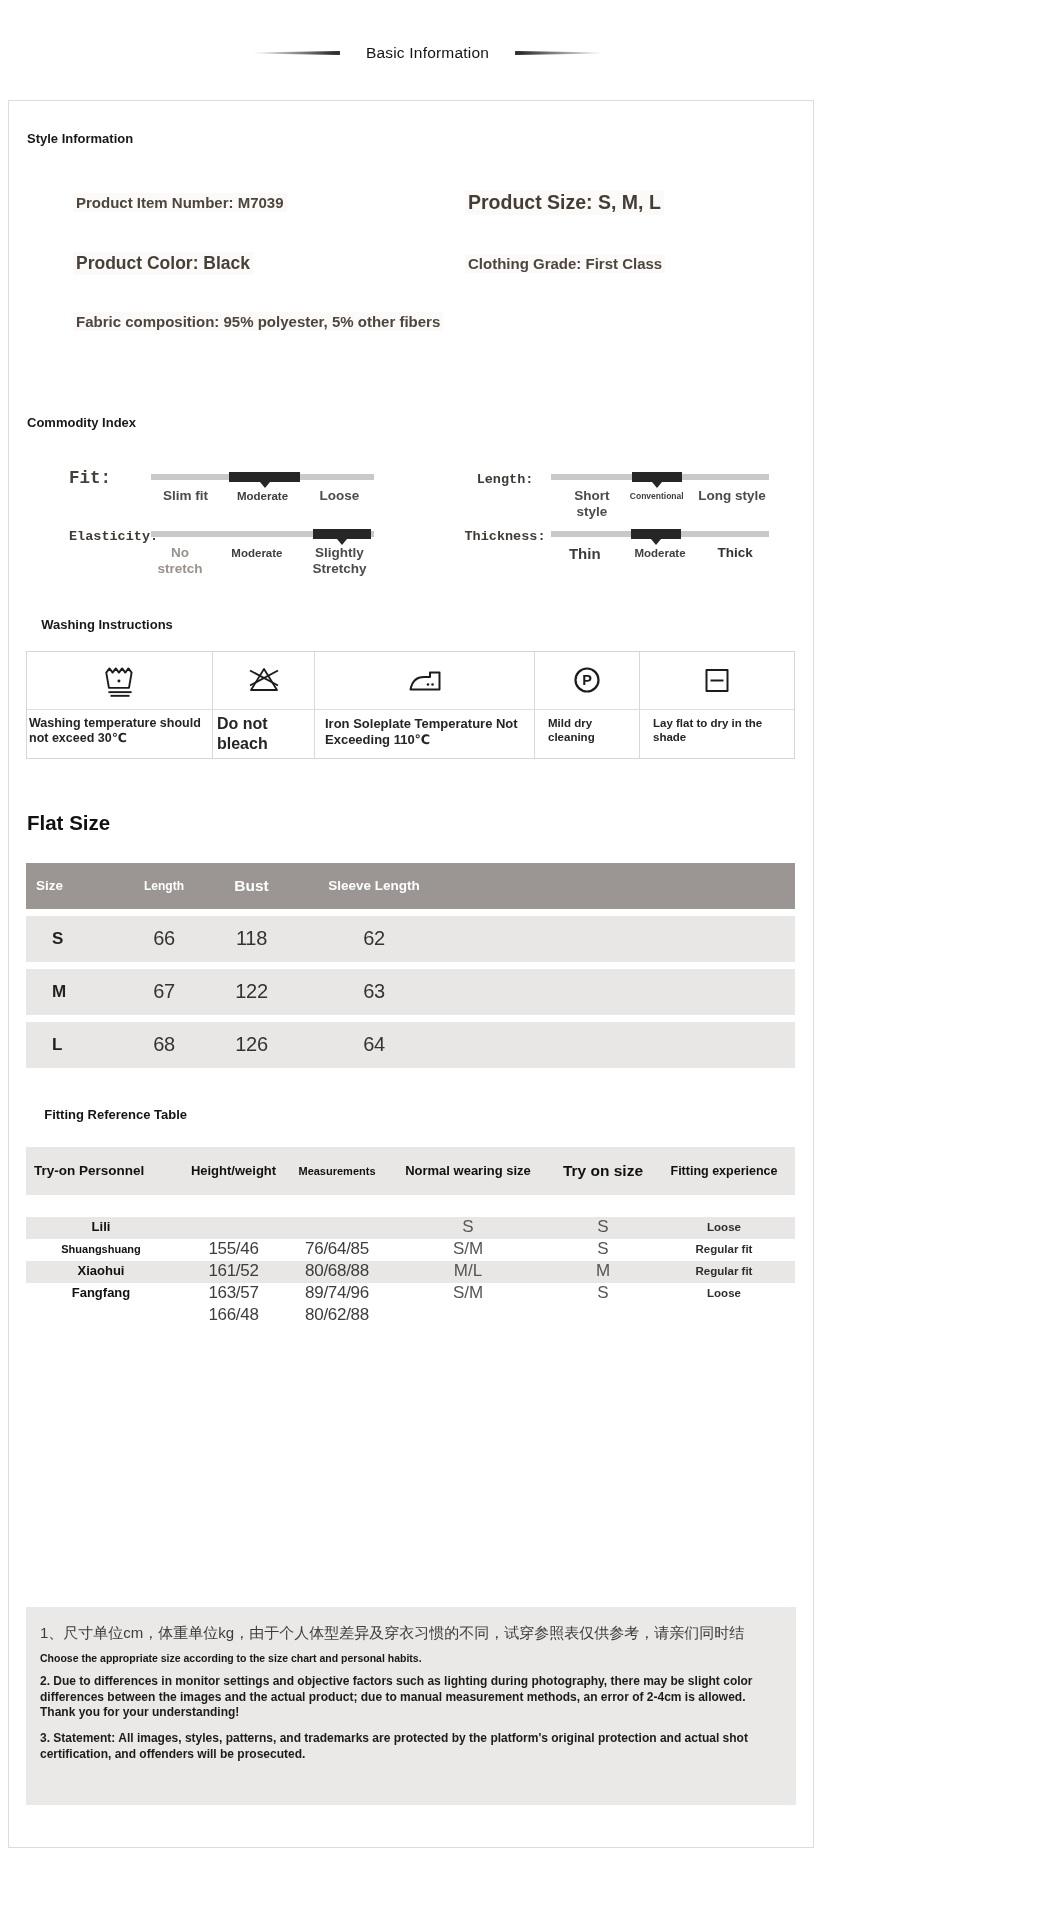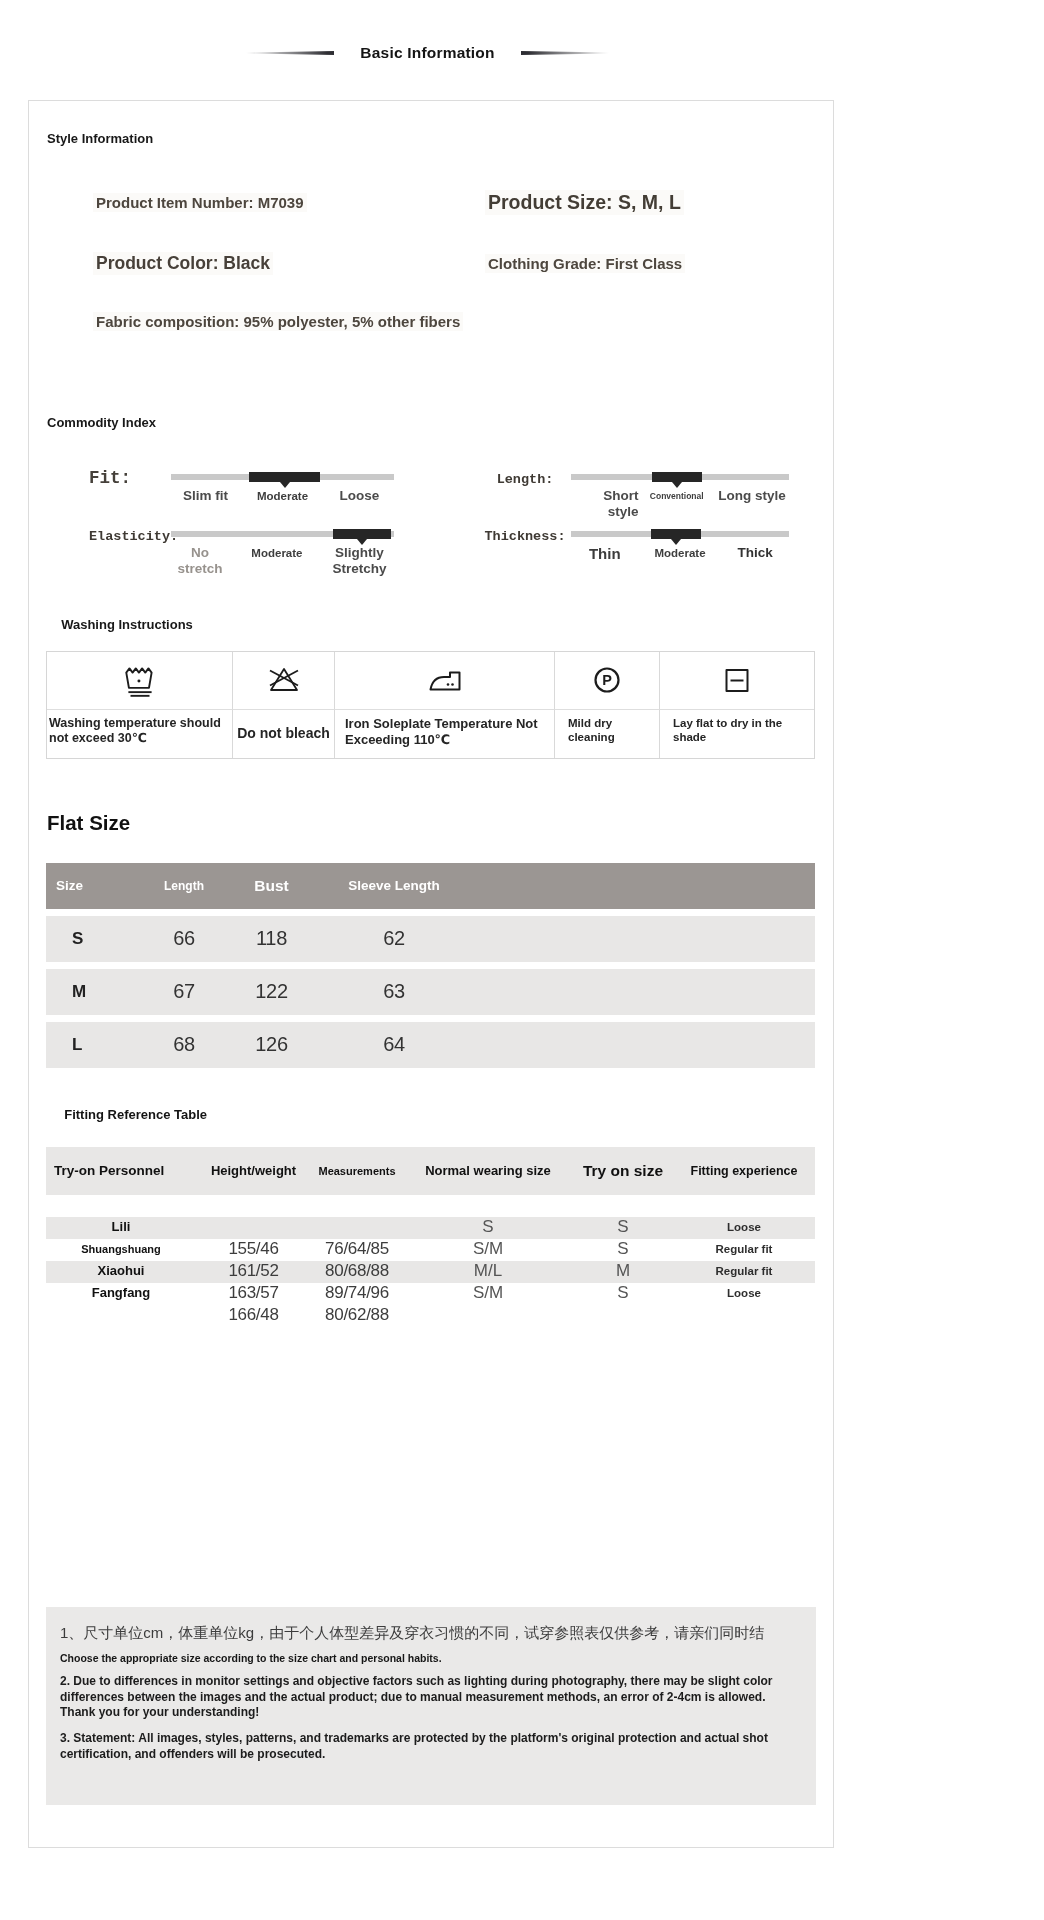--- a/index.html
+++ b/index.html
@@ -4,28 +4,28 @@
 <style>
   * { margin:0; padding:0; box-sizing:border-box; }
   html,body { background:#ffffff; }
   body {
     width:1044px; height:1920px; position:relative;
     font-family:"Liberation Sans","DejaVu Sans",sans-serif;
     color:#222;
   }
   
   .hdr { display:flex; align-items:center; justify-content:center; gap:26px; padding-top:44px; width:855px; }
-  .hdr h1 { font-size:15.5px; font-weight:700; color:#141414; letter-spacing:.2px; }
+  .hdr h1 { font-size:15.5px; font-weight:400; color:#141414; letter-spacing:.2px; }
   .hline { width:88px; height:4px; }
   .hline.l { background:linear-gradient(to right, rgba(90,90,90,0), #2e2e33 92%);
              clip-path:polygon(0 38%,100% 0,100% 100%,0 62%); }
   .hline.r { background:linear-gradient(to left, rgba(90,90,90,0), #2e2e33 92%);
              clip-path:polygon(100% 38%,0 0,0 100%,100% 62%); }
   
-  .card { position:absolute; left:28px; top:100px; width:806px; background:#fff;
+  .card { position:absolute; left:8px; top:100px; width:806px; background:#fff;
           border:1px solid #dcdcdc; padding-bottom:42px; }
   .sec-label { font-size:13px; font-weight:700; color:#181818; }
   .style-title { margin:30px 0 0 18px; }
   .pinfo { margin:44px 0 0 64px; display:grid; grid-template-columns:392px 1fr; row-gap:37px; align-items:center; }
   .pi { font-weight:700; background:rgba(248,246,242,.55); width:max-content; padding:1px 3px; }
   .pi-15 { font-size:15px; color:#4d463e; }
   .pi-17 { font-size:17.5px; color:#474039; }
   .pi-19 { font-size:19.5px; color:#433d35; }
   .span2 { grid-column:1 / span 2; }
   .commodity-title { margin:84px 0 0 18px; }
@@ -40,36 +40,36 @@
   .strack-wrap { flex:none; width:223px; }
   .srow.r .strack-wrap { width:218px; }
   .strack { position:relative; height:6px; background:#c9c9c9; margin-top:2px; }
   .sactive { position:absolute; top:-2px; height:10px; background:#262626; }
   .sactive::after { content:""; position:absolute; top:100%; left:50%; margin-left:-5px;
                     border:5px solid transparent; border-top:6px solid #262626; border-bottom:0; }
   .sopts { display:flex; justify-content:space-between; margin-top:8px; }
   .opt { width:31%; text-align:center; font-weight:700; font-size:13.5px; color:#4b4b4b; line-height:1.15; }
   .omid { font-size:11.5px; color:#3e3e3e; padding-top:2px; }
   .s1 .omid { font-size:8.5px; padding-top:4px; }
-  .s1 .o0 { text-align:right; padding-left:14px; }
+  .s1 .o0 { text-align:center; padding-left:14px; }
   .s1 .o2 { width:34%; }
   .s2 .o0 { width:26%; color:#97928d; }
   .s3 .o0 { font-size:15px; color:#3c3c3c; }
   .s3 .o2 { color:#333; }
   
   .wash-label { margin:30px 0 0 28px; width:140px; text-align:center; font-size:13px; font-weight:700; line-height:1.45; color:#181818; }
   .wash-table { margin:16px 0 0 17px; width:769px; border:1px solid #d6d6d6; display:grid;
                 grid-template-columns:186px 102px 220px 105px 1fr; grid-template-rows:58px 48px; background:#fff; }
   .wcell { border-right:1px solid #d9d9d9; display:flex; align-items:center; justify-content:center; }
   .wcell.last { border-right:none; }
   .wicon { border-bottom:1px solid #dedede; }
   .wicon svg { display:block; }
   .wcap { font-weight:700; color:#252525; align-items:flex-start; justify-content:flex-start; padding:6px 4px 0 4px; line-height:1.25; }
   .wcap.c0 { font-size:12.5px; padding-left:2px; }
-  .wcap.c1 { font-size:14px; justify-content:center; align-items:center; padding-top:0;text-align:right; }
+  .wcap.c1 { font-size:16px; justify-content:center; align-items:center; padding-top:0; }
   .wcap.c2 { font-size:13px; padding-left:10px; }
   .wcap.c3, .wcap.c4 { font-size:11.5px; padding-left:13px; }
   
   .flat-title { margin:52px 0 0 18px; font-size:20.5px; font-weight:700; color:#111; }
   .fs-table { margin:28px 0 0 17px; width:769px; }
   .fs-row { display:grid; grid-template-columns:103px 70px 105px 140px 1fr; align-items:center; height:46px; }
   .fs-head { background:#9b9693; color:#fff; }
   .fs-head .fc0 { font-size:13.5px; font-weight:700; padding-left:10px; }
   .fs-head .fc1 { font-size:12px; font-weight:700; text-align:center; }
   .fs-head .fc2 { font-size:15.5px; font-weight:700; text-align:center; }

